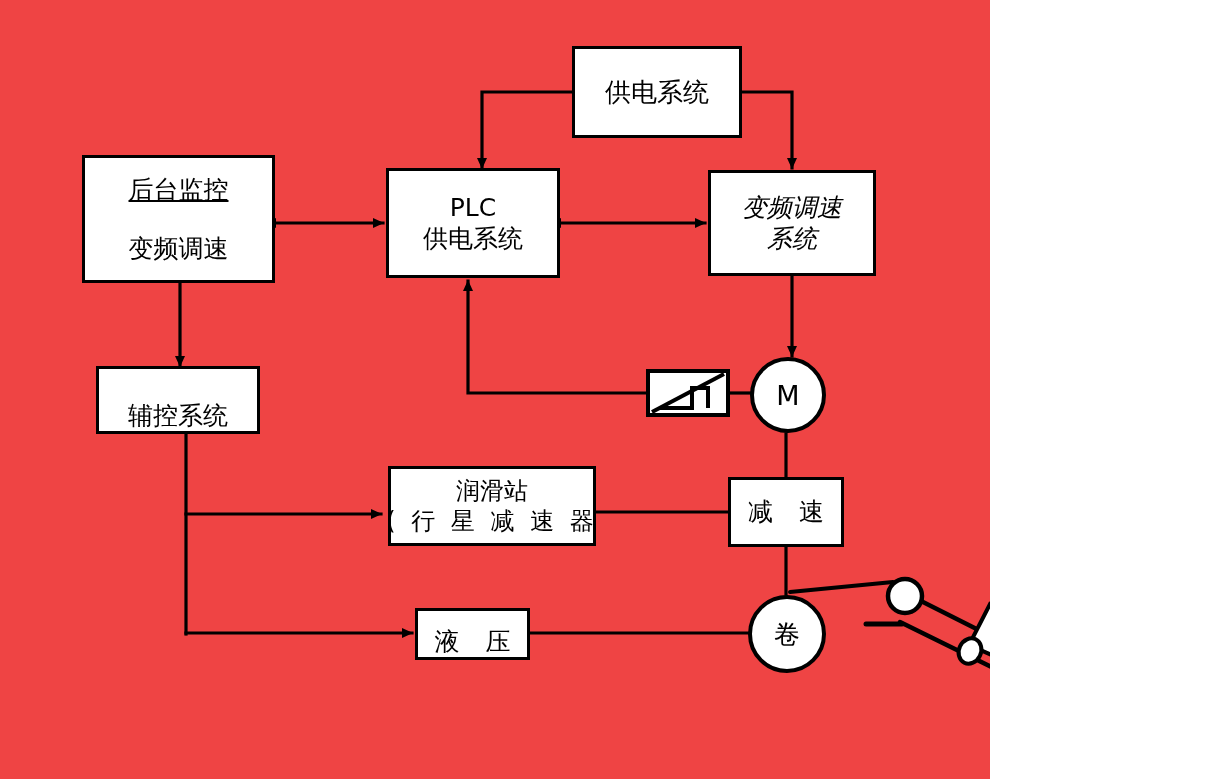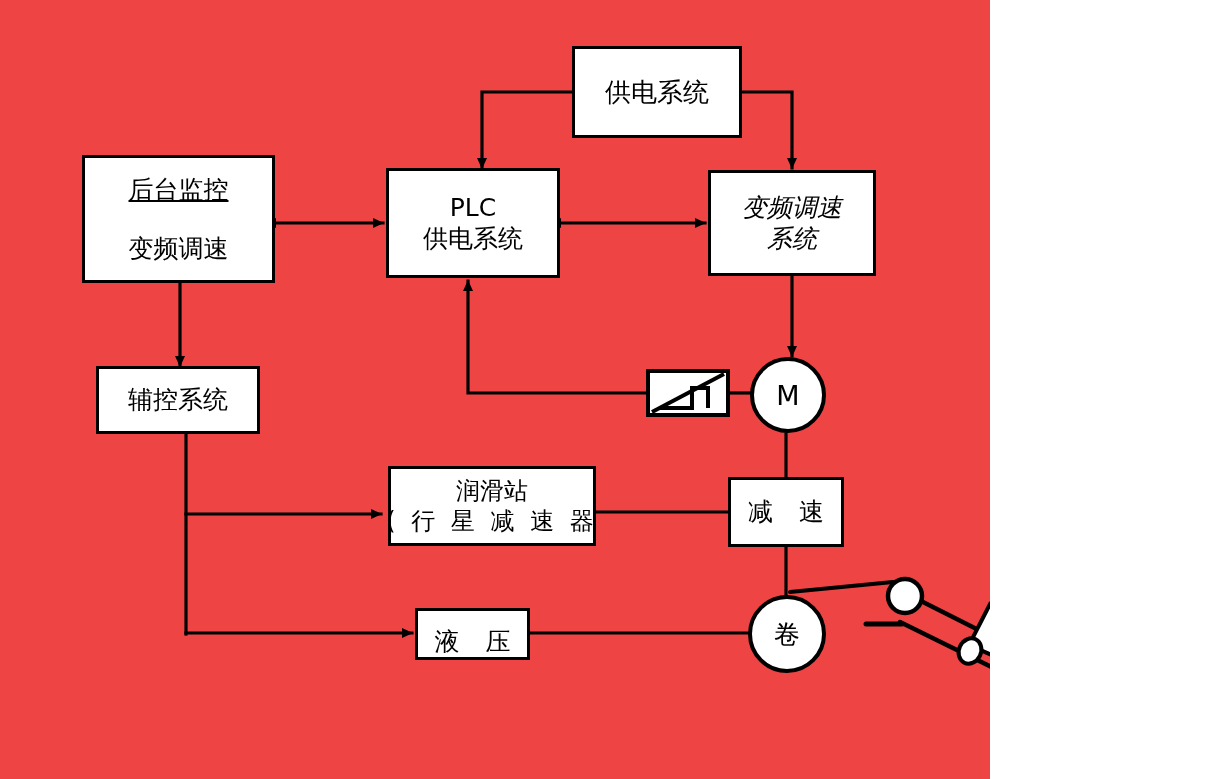--- a/index.html
+++ b/index.html
@@ -166,21 +166,21 @@
   <div class="node-box" style="left:708px; top:170px; width:168px; height:106px;font-style:italic;">
     <span class="line1 txt-25">变频调速</span>
     <span class="line2 txt-25">系统</span>
   </div>
 
   <div class="node-box" style="left:82px; top:155px; width:193px; height:128px;">
     <span class="line1 txt-25" style="margin-bottom:28px;text-decoration:underline;">后台监控</span>
     <span class="line2 txt-25">变频调速</span>
   </div>
 
-  <div class="node-box" style="left:96px; top:366px; width:164px; height:68px;">
+  <div class="node-box" style="left:96px; top:366px; width:164px; height:68px;justify-content:flex-end;">
     <span class="line1 txt-25">辅控系统</span>
   </div>
 
   <div class="node-box overflow-box" style="left:388px; top:466px; width:208px; height:80px;">
     <span class="line1 txt-24">润滑站</span>
     <span class="line2 txt-24" style="letter-spacing:4px;">( 行 星 减 速 器</span>
   </div>
 
   <div class="node-box" style="left:728px; top:477px; width:116px; height:70px;align-items:center;">
     <span class="line1 txt-25 wide-sp2">减 速</span>

